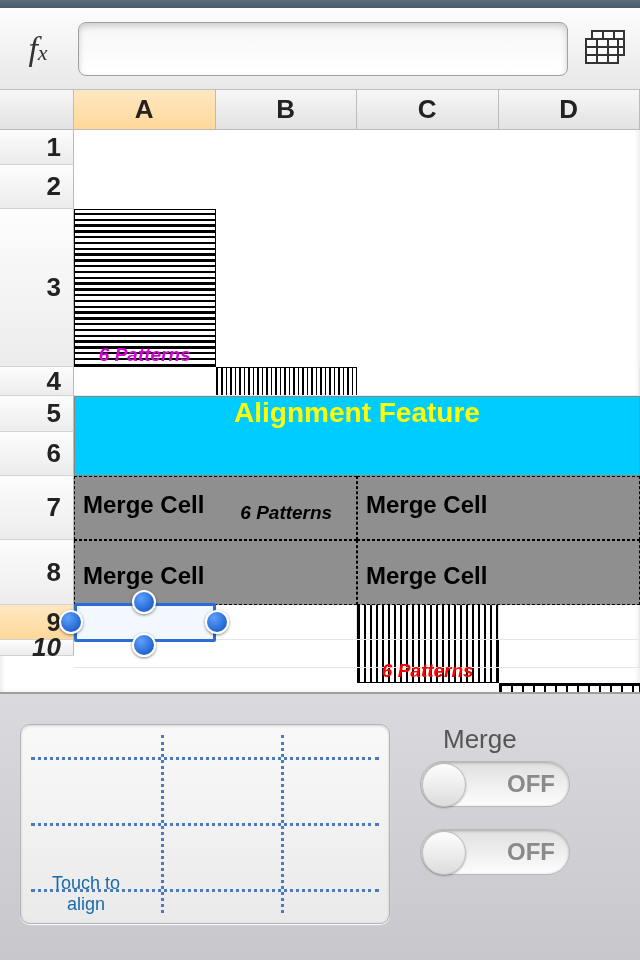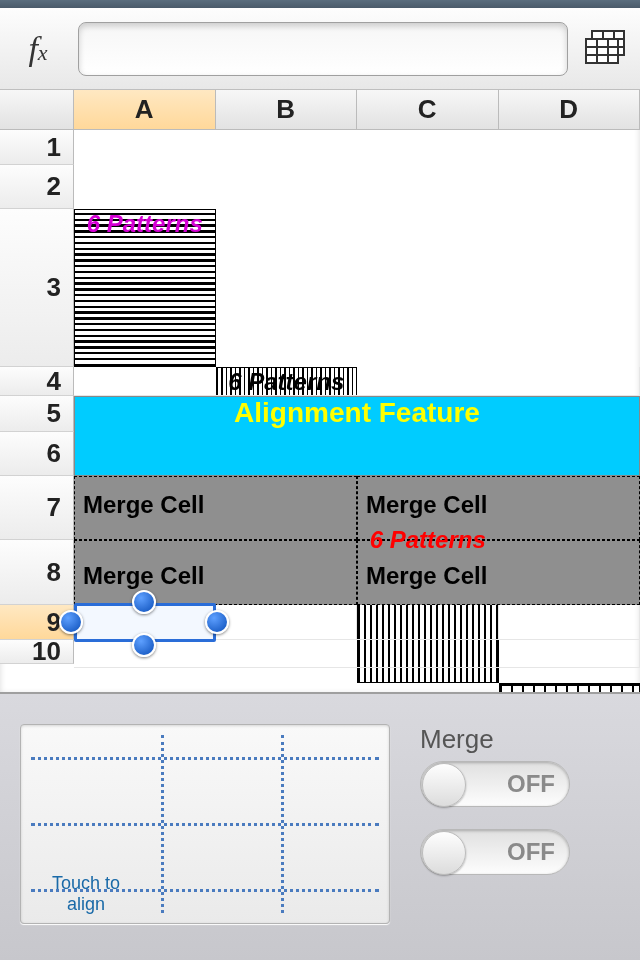--- a/index.html
+++ b/index.html
@@ -71,22 +71,22 @@
     background:#99cc00; color:#ffcc00; font-weight:bold; font-size:28px;
     display:flex; align-items:center; justify-content:center;
     border:1px solid #888;
   }
   .bg-cyan {
     background:#00ccff; color:#ffff00; font-weight:bold; font-size:28px;
     display:flex; align-items:flex-start; justify-content:center;
     border:1px solid #888;
   }
   .pat {
-    font-style:italic; font-weight:bold; font-size:24px;
-    display:flex; align-items:flex-start; justify-content:center;
+    font-style:italic; font-weight:bold; font-size:19px;
+    display:flex; align-items:flex-end; justify-content:center;
     white-space: nowrap;
     border:1px solid #000;
     position:relative;
   }
   .pat span { position:relative; z-index:2; }
   .pat-h { background: repeating-linear-gradient(0deg,#000 0 2.4px,#fff 2.4px 5.8px); }
   .pat-v { background: repeating-linear-gradient(90deg,#000 0 1.3px,#fff 1.3px 4.5px); }
   .pat-dv { background: repeating-linear-gradient(90deg,#000 0 2.4px,#fff 2.4px 6px); }
   .pat-grid {
     background:
@@ -113,34 +113,34 @@
   }
 
   .panel {
     flex:1; background: linear-gradient(#d9d9de,#c7c7cc);
     padding: 30px 20px 20px 20px;
     display:flex; gap:30px; align-items:flex-start;
   }
   .align-pad {
     width: 370px; height: 200px;
     background: linear-gradient(#f9f9f9,#eaeaea);
-    border:1px solid #b3b3b3; border-radius:4px;
+    border:1px solid #b3b3b3; border-radius:10px;
     box-shadow: inset 0 1px 3px rgba(0,0,0,0.15), 0 1px 1px #fff;
     position:relative; overflow:hidden;
   }
   .align-pad .gline { position:absolute; }
   .gh { left:10px; right:10px; border-top:3px dotted #4a7bbf; }
   .gv { top:10px; bottom:10px; border-left:3px dotted #4a7bbf; }
   .align-label {
     position:absolute; bottom:8px; left:20px; width:90px;
     color:#1a6aa8; font-size:18px; text-align:center;
   }
 
   .controls { flex:1; display:flex; flex-direction:column; gap:6px; }
-  .ctl-label { font-size:26px; color:#555; font-weight:500; }
+  .ctl-label { font-size:26px; color:#555; font-weight:500;margin-left:23px; }
   .switch {
     width:150px; height:46px; border-radius:23px;
     background: linear-gradient(#e0e0e0,#fdfdfd);
     border:1px solid #b8b8b8;
     box-shadow: inset 0 1px 3px rgba(0,0,0,0.25);
     position:relative; margin-bottom:16px;
     display:flex; align-items:center; justify-content:flex-end;
     padding-right:14px;
     font-size:24px; font-weight:bold; color:#8a8a8a;
     cursor:pointer;
@@ -188,21 +188,21 @@
     <div class="row-headers" id="rowheaders">
         <div class="rhead" style="height: 35px;">1</div>
         <div class="rhead" style="height: 44px;">2</div>
         <div class="rhead" style="height: 158px;">3</div>
         <div class="rhead" style="height: 29px;">4</div>
         <div class="rhead" style="height: 36px;">5</div>
         <div class="rhead" style="height: 44px;">6</div>
         <div class="rhead" style="height: 64px;">7</div>
         <div class="rhead" style="height: 65px;">8</div>
         <div class="rhead sel" style="height: 35px;">9</div>
-        <div class="rhead" style="height: 24px;">10</div>
+        <div class="rhead" style="height: 16px; font-style: italic;">10</div>
       </div>
     <div class="grid" id="grid">
 
 
       <div class="cell pat pat-h" id="pA" style="left: 0px; top: 79px; width: 141.5px; height: 158px;">
         <span style="color: rgb(212, 0, 212);">6 Patterns</span>
         </div>
       <div class="cell pat pat-v" id="pB" style="left: 141.5px; top: 79px; width: 141.5px; height: 158px;">
         <span style="color: rgb(0, 0, 0);">6 Patterns</span>
         </div>

